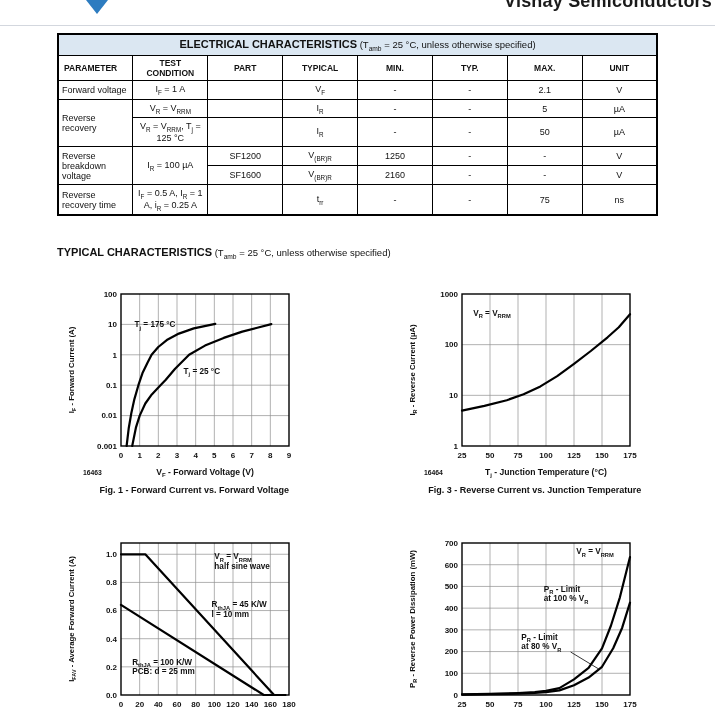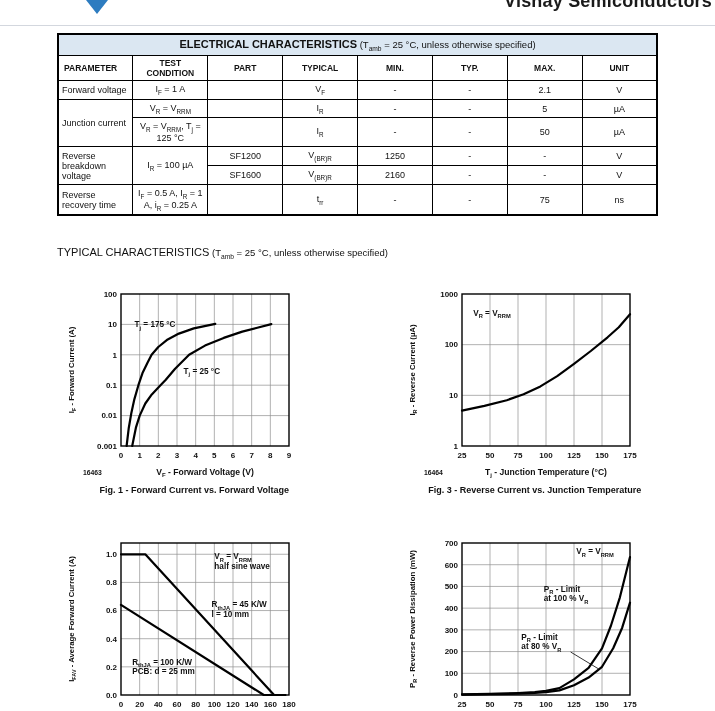--- a/index.html
+++ b/index.html
@@ -28,21 +28,21 @@
   tr.title-row td { background:#dbe7f2; padding:3px 5px 2px 5px; text-align:left; }
   .tbl-title { font-weight:bold; font-size:11px;text-align:right; }
   .tbl-cond  { font-size:9.5px; }
   table.elec th { font-size:8.5px; font-weight:bold; padding:2px 10px; text-align:center; }
   table.elec th:first-child { text-align:left; padding-left:5px; }
   table.elec td { font-size:9px; padding:3px 3px; text-align:center; }
   table.elec td.left { text-align:left; }
   sub { font-size:70%; }
   
   .typ-heading { margin:26px 57px 0 57px; }
-  .typ-title { font-weight:normal; font-size:11px; }
+  .typ-title { font-weight:bold; font-size:11px; }
   .typ-cond  { font-size:9.5px; }
   
   .charts-grid {
     margin:26px 28px 0 32px;
     display:grid; grid-template-columns:1fr 1fr; column-gap:26px; row-gap:40px;
   }
   .figure { display:flex; flex-direction:column; align-items:center; }
   .figure svg { display:block; }
   .fig-caption { margin-top:3px; font-size:9px; font-weight:bold; text-align:center; white-space:nowrap;padding-left:10px; }
 </style>
@@ -76,21 +76,21 @@
             <td class="left">Forward voltage</td>
             <td>I<sub>F</sub> = 1 A</td>
             <td></td>
             <td>V<sub>F</sub></td>
             <td>-</td>
             <td>-</td>
             <td>2.1</td>
             <td>V</td>
           </tr>
           <tr>
-            <td rowspan="2" class="left">Junction current</td>
+            <td rowspan="2" class="left">Reverse recovery</td>
             <td>V<sub>R</sub> = V<sub>RRM</sub></td>
             <td></td>
             <td>I<sub>R</sub></td>
             <td>-</td>
             <td>-</td>
             <td>5</td>
             <td>µA</td>
           </tr>
           <tr>
             <td>V<sub>R</sub> = V<sub>RRM</sub>, T<sub>j</sub> = 125 °C</td>

